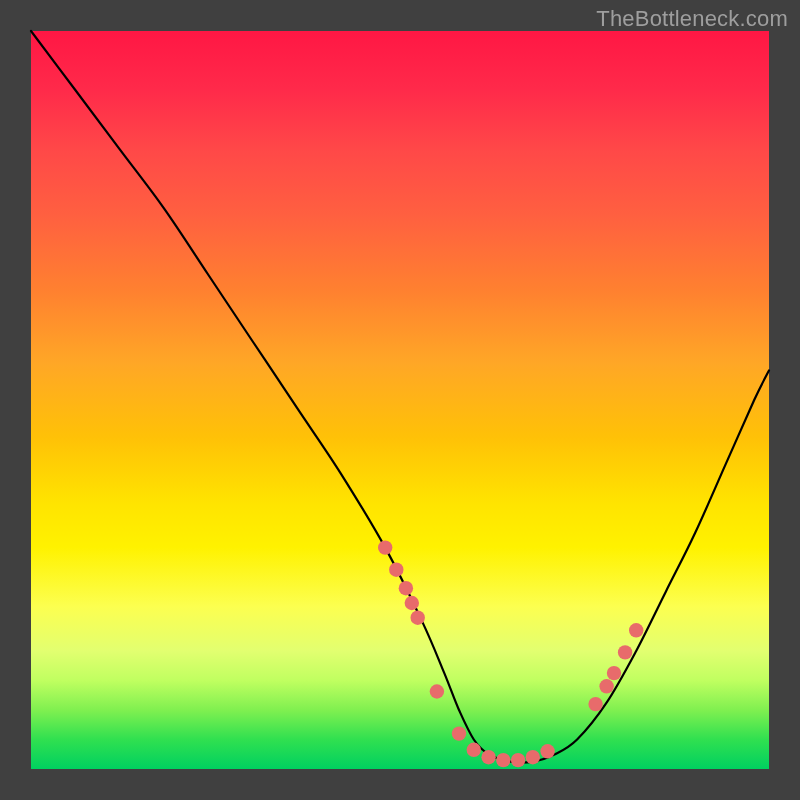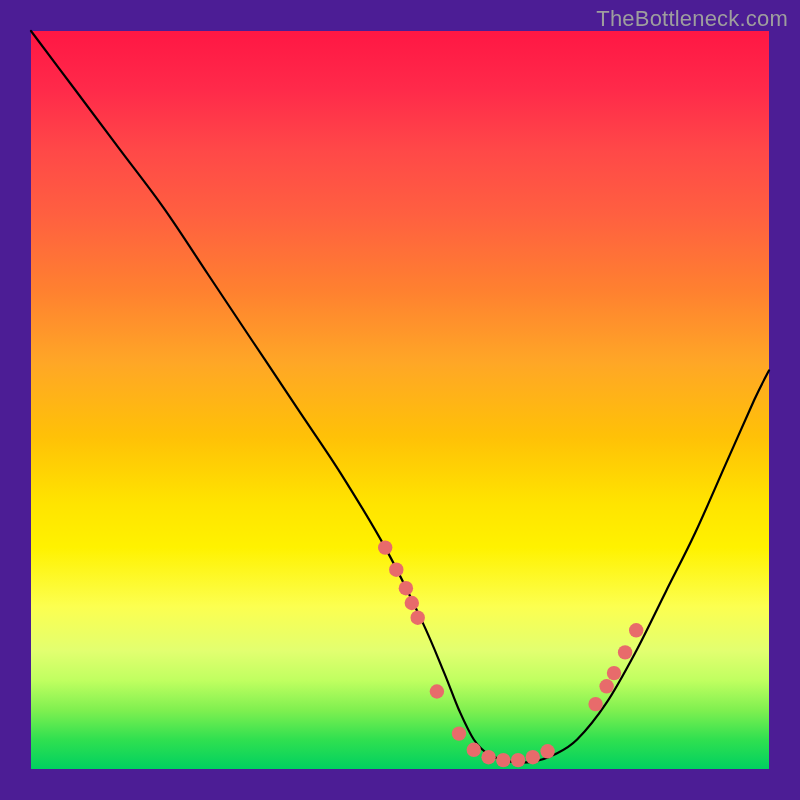--- a/index.html
+++ b/index.html
@@ -7,21 +7,21 @@
     padding: 0;
     width: 800px;
     height: 800px;
     background: #000;
     overflow: hidden;
   }
   .stage {
     position: relative;
     width: 800px;
     height: 800px;
-    background: #4c1d95;
+    background: #404040;
   }
   .plot-area {
     position: absolute;
     left: 31px;
     top: 31px;
     width: 738px;
     height: 738px;
     
     background: linear-gradient(
       to bottom,

